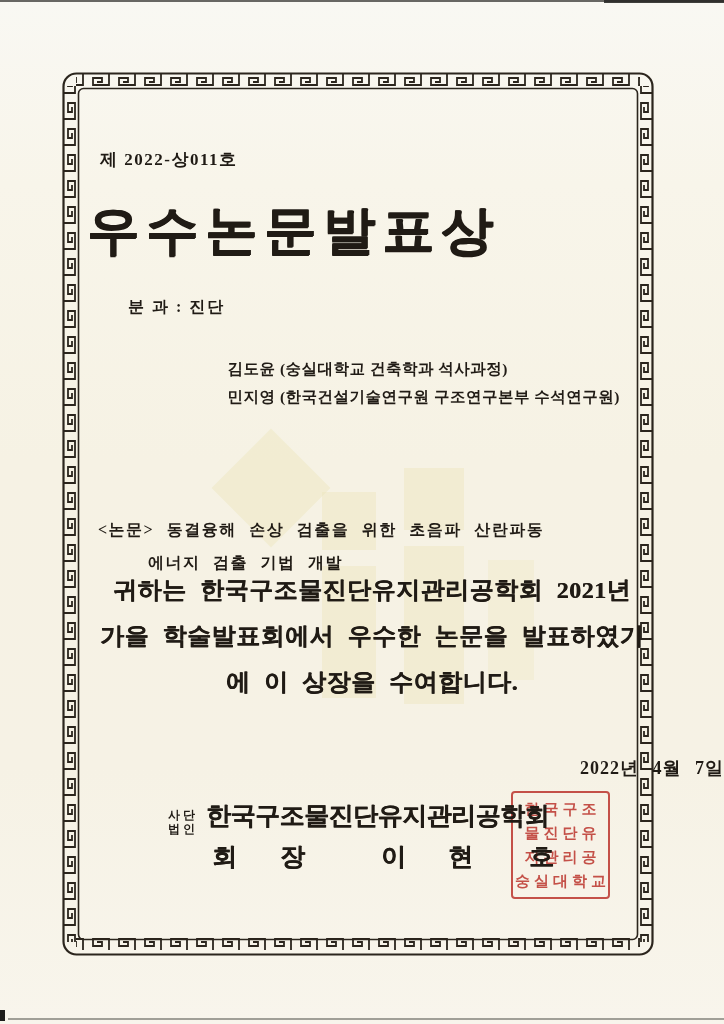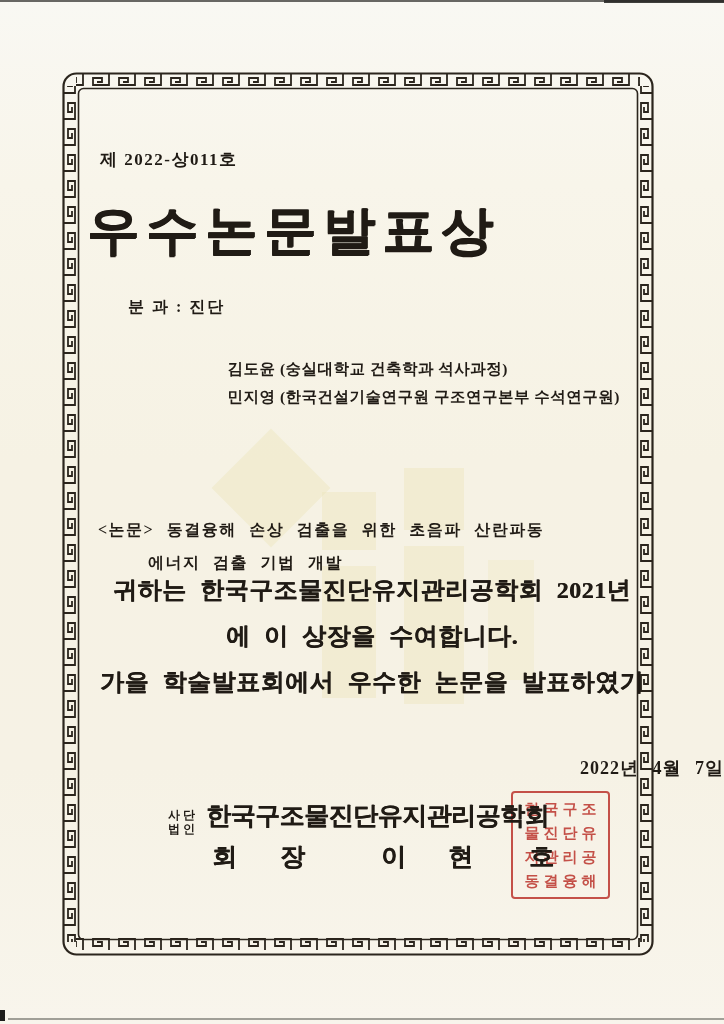--- a/index.html
+++ b/index.html
@@ -109,22 +109,22 @@
 <div class="abs paper">
   <div>
     <span>&lt;논문&gt;</span>
     <span>동결융해 손상 검출을 위한 초음파 산란파동</span>
   </div>
   <div class="paper-line2">에너지 검출 기법 개발</div>
 </div>
 
 <div class="abs body-text thick">
   <div>귀하는 한국구조물진단유지관리공학회 2021년</div>
+  <div>가을 학술발표회에서 우수한 논문을 발표하였기</div>
   <div>에 이 상장을 수여합니다.</div>
-  <div>가을 학술발표회에서 우수한 논문을 발표하였기</div>
 </div>
 
 <div class="abs date-line">2022년 4월 7일</div>
 
 <div class="abs org-type">
   <div>사단</div>
   <div>법인</div>
 </div>
 
 <div class="abs org-name thick">한국구조물진단유지관리공학회</div>
@@ -133,14 +133,14 @@
   <span class="sig-title">회 장</span>
   <span class="sig-c1">이</span>
   <span class="sig-c2">현</span>
   <span class="sig-c3">호</span>
 </div>
 
 <div class="abs seal">
   <div class="seal-row">한국구조</div>
   <div class="seal-row">물진단유</div>
   <div class="seal-row">지관리공</div>
-  <div class="seal-row">동결융해</div>
+  <div class="seal-row">숭실대학교</div>
 </div>
 
 </body></html>

